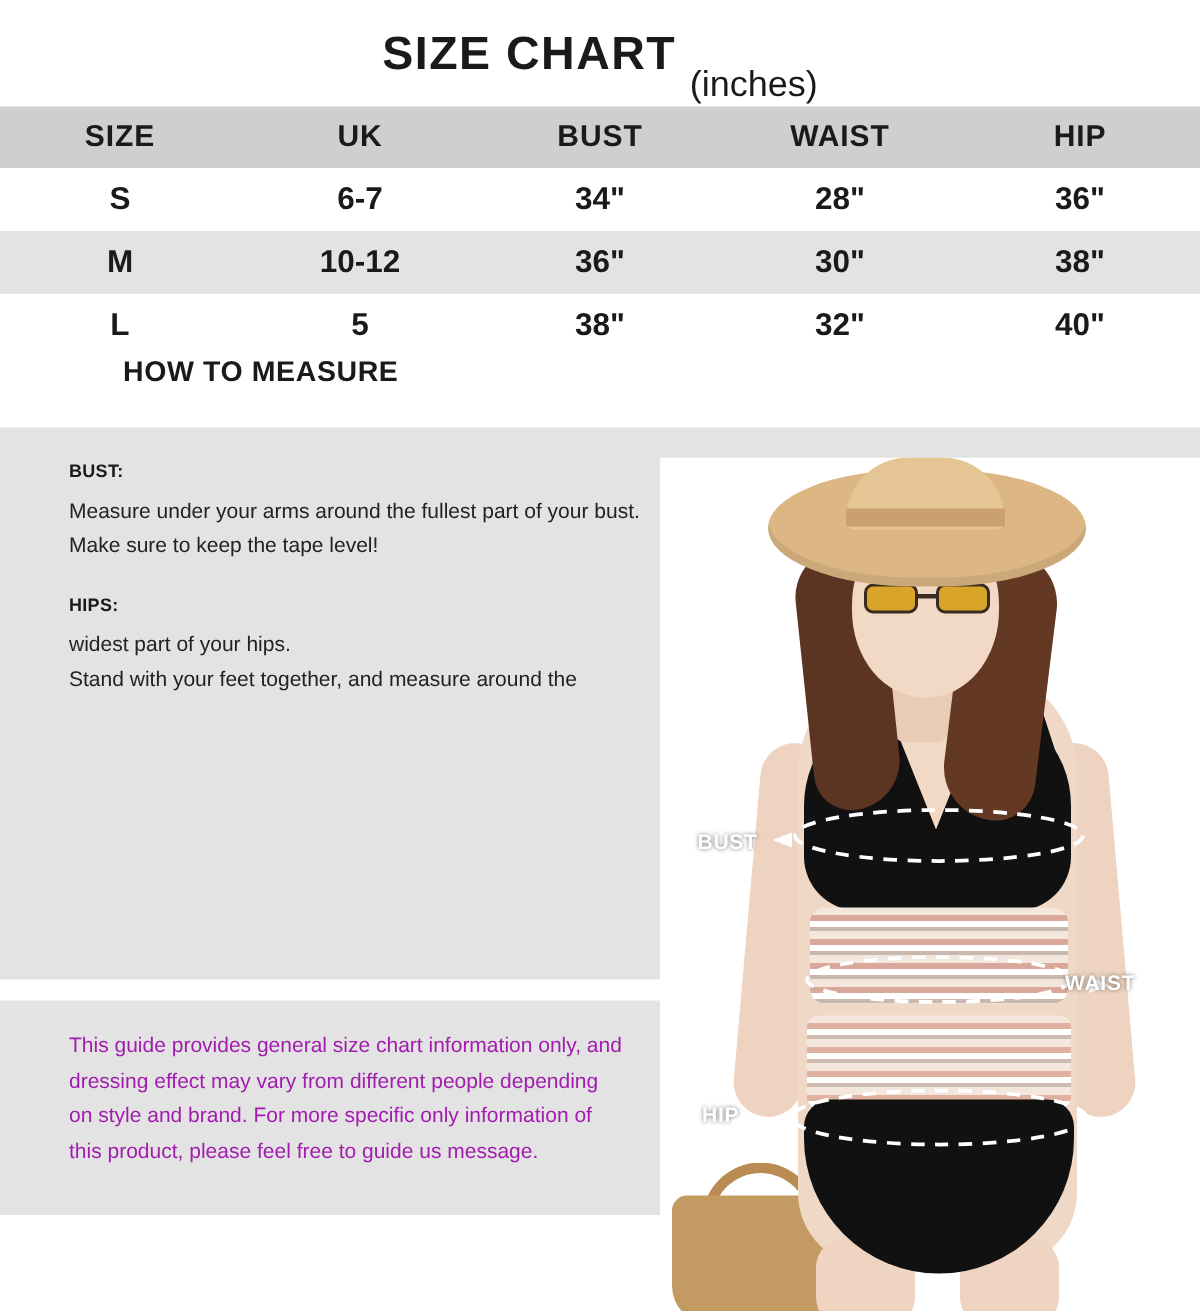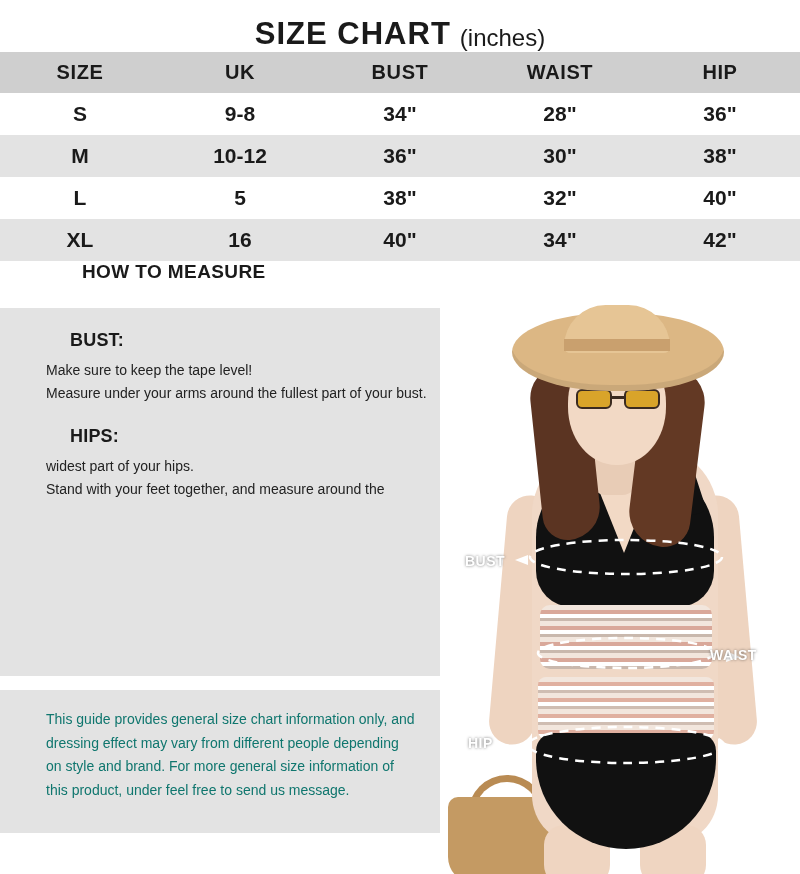--- a/index.html
+++ b/index.html
@@ -11,23 +11,23 @@
     height: 874px;
     background: #ffffff;
     font-family: "Liberation Sans", sans-serif;
     color: #1a1a1a;
     overflow: hidden;
     position: relative;
   }
 
   
   .title-row {
-    height: 52px;
+    height: 71px;
     display: flex;
-    align-items: flex-end;
+    align-items: center;
     justify-content: center;
     letter-spacing: 0.5px;
   }
   .title-main {
     font-size: 31px;
     font-weight: bold;
     letter-spacing: 1px;
   }
   .title-sub {
     font-size: 24px;
@@ -88,25 +88,24 @@
 
   .measure-block {
     background: #e3e3e3;
     height: 368px;
     position: relative;
     padding: 22px 0 0 46px;
     box-sizing: border-box;
   }
   .m-group { margin-bottom: 22px; max-width: 470px; }
   .m-label {
-    font-size: 18px;
+    font-size: 12px;
     font-weight: bold;
     margin-bottom: 8px;
     letter-spacing: 0.2px;
-    margin-left: 24px;
   }
   .m-text {
     font-size: 14px;
     line-height: 1.62;
     color: #222;
   }
 
   
   .note-block {
     background: #e3e3e3;
@@ -116,21 +115,21 @@
     position: relative;
   }
   .note-title {
     font-size: 17px;
     font-weight: bold;
     margin-bottom: 9px;
   }
   .note-text {
     font-size: 14px;
     line-height: 1.68;
-    color: #0f766e;
+    color: #a21caf;
     max-width: 420px;
   }
   .white-gap {
     height: 14px;
     background: #ffffff;
   }
   .bottom-white {
     position: absolute;
     left: 0;
     bottom: 0;
@@ -432,75 +431,68 @@
       <td>SIZE</td>
       <td>UK</td>
       <td>BUST</td>
       <td>WAIST</td>
       <td>HIP</td>
     </tr>
   </thead>
   <tbody>
     <tr class="odd">
       <td>S</td>
-      <td>9-8</td>
+      <td>6-7</td>
       <td>34"</td>
       <td>28"</td>
       <td>36"</td>
     </tr>
     <tr class="even">
       <td>M</td>
       <td>10-12</td>
       <td>36"</td>
       <td>30"</td>
       <td>38"</td>
     </tr>
     <tr class="odd">
       <td>L</td>
       <td>5</td>
       <td>38"</td>
       <td>32"</td>
       <td>40"</td>
     </tr>
-    <tr class="even">
-      <td>XL</td>
-      <td>16</td>
-      <td>40"</td>
-      <td>34"</td>
-      <td>42"</td>
-    </tr>
   </tbody>
 </table>
 
 <div class="howto-head">
   <span>HOW TO MEASURE</span>
 </div>
 
 <div class="measure-block">
   <div class="m-group">
     <div class="m-label">BUST:</div>
+    <div class="m-text">Measure under your arms around the fullest part of your bust.</div>
     <div class="m-text">Make sure to keep the tape level!</div>
-    <div class="m-text">Measure under your arms around the fullest part of your bust.</div>
   </div>
   <div class="m-group">
   </div>
   <div class="m-group">
     <div class="m-label">HIPS:</div>
     <div class="m-text">widest part of your hips.</div>
     <div class="m-text">Stand with your feet together, and measure around the</div>
   </div>
 </div>
 
 <div class="white-gap"></div>
 
 <div class="note-block">
   <div class="note-text">This guide provides general size chart information only, and</div>
   <div class="note-text">dressing effect may vary from different people depending</div>
-  <div class="note-text">on style and brand. For more general size information of</div>
-  <div class="note-text">this product, under feel free to send us message.</div>
+  <div class="note-text">on style and brand. For more specific only information of</div>
+  <div class="note-text">this product, please feel free to guide us message.</div>
 </div>
 
 <div class="bottom-white"></div>
 
 <div class="photo-wrap">
   <div class="photo-bg"></div>
 
   <div class="basket-handle"></div>
   <div class="basket"></div>
 

